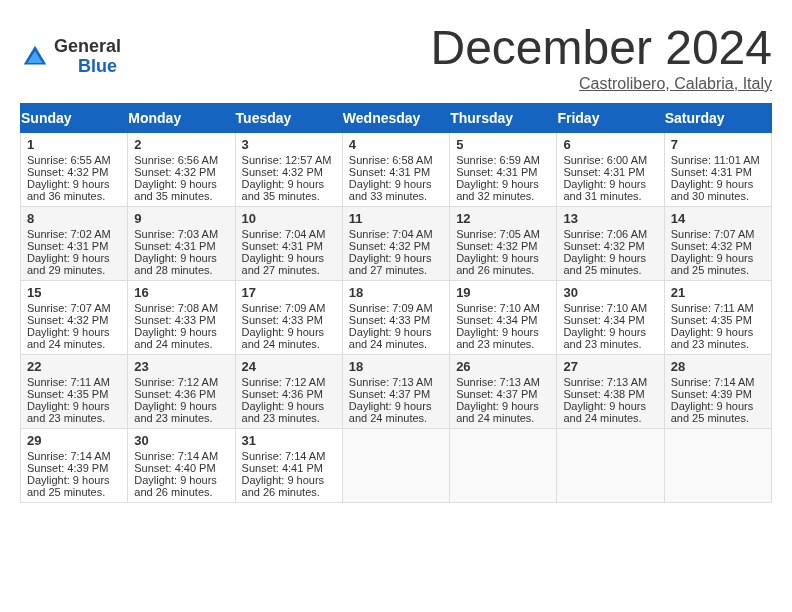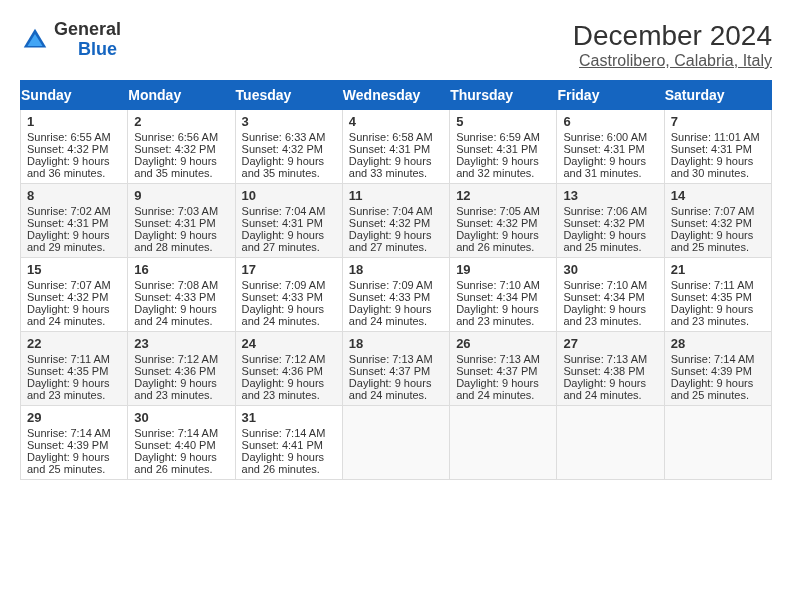--- a/index.html
+++ b/index.html
@@ -6,21 +6,21 @@
     body {
       font-family: Arial, sans-serif;
       background: #fff;
       width: 792px;
       min-height: 612px;
       padding: 20px;
     }
     .header-area {
       display: flex;
       justify-content: space-between;
-      align-items: flex-start;
+      align-items: center;
       margin-bottom: 10px;
     }
     .logo {
       display: flex;
       align-items: center;
       gap: 4px;
     }
     .logo-text {
       font-size: 18px;
       font-weight: bold;
@@ -29,21 +29,21 @@
     .logo-general { color: #333; }
     .logo-blue { color: #1565c0; margin-left: 24px; }
     .logo-icon {
       width: 30px;
       height: 30px;
     }
     .title-area {
       text-align: right;
     }
     .month-title {
-      font-size: 28px;
+      font-size: 48px;
       font-weight: normal;
       color: #333;
     }
     .location-title {
       font-size: 16px;
       color: #555;
       text-decoration: underline;
     }
     .calendar-table {
       width: 100%;
@@ -126,21 +126,21 @@
         <span>Daylight: 9 hours and 36 minutes.</span>
       </td>
         <td>
         <span class="day-number">2</span>
         <span>Sunrise: 6:56 AM</span><br>
         <span>Sunset: 4:32 PM</span><br>
         <span>Daylight: 9 hours and 35 minutes.</span>
       </td>
         <td>
         <span class="day-number">3</span>
-        <span>Sunrise: 6:33 AM</span><br>
+        <span>Sunrise: 12:57 AM</span><br>
         <span>Sunset: 4:32 PM</span><br>
         <span>Daylight: 9 hours and 35 minutes.</span>
       </td>
         <td>
         <span class="day-number">4</span>
         <span>Sunrise: 6:58 AM</span><br>
         <span>Sunset: 4:31 PM</span><br>
         <span>Daylight: 9 hours and 33 minutes.</span>
       </td>
         <td>

